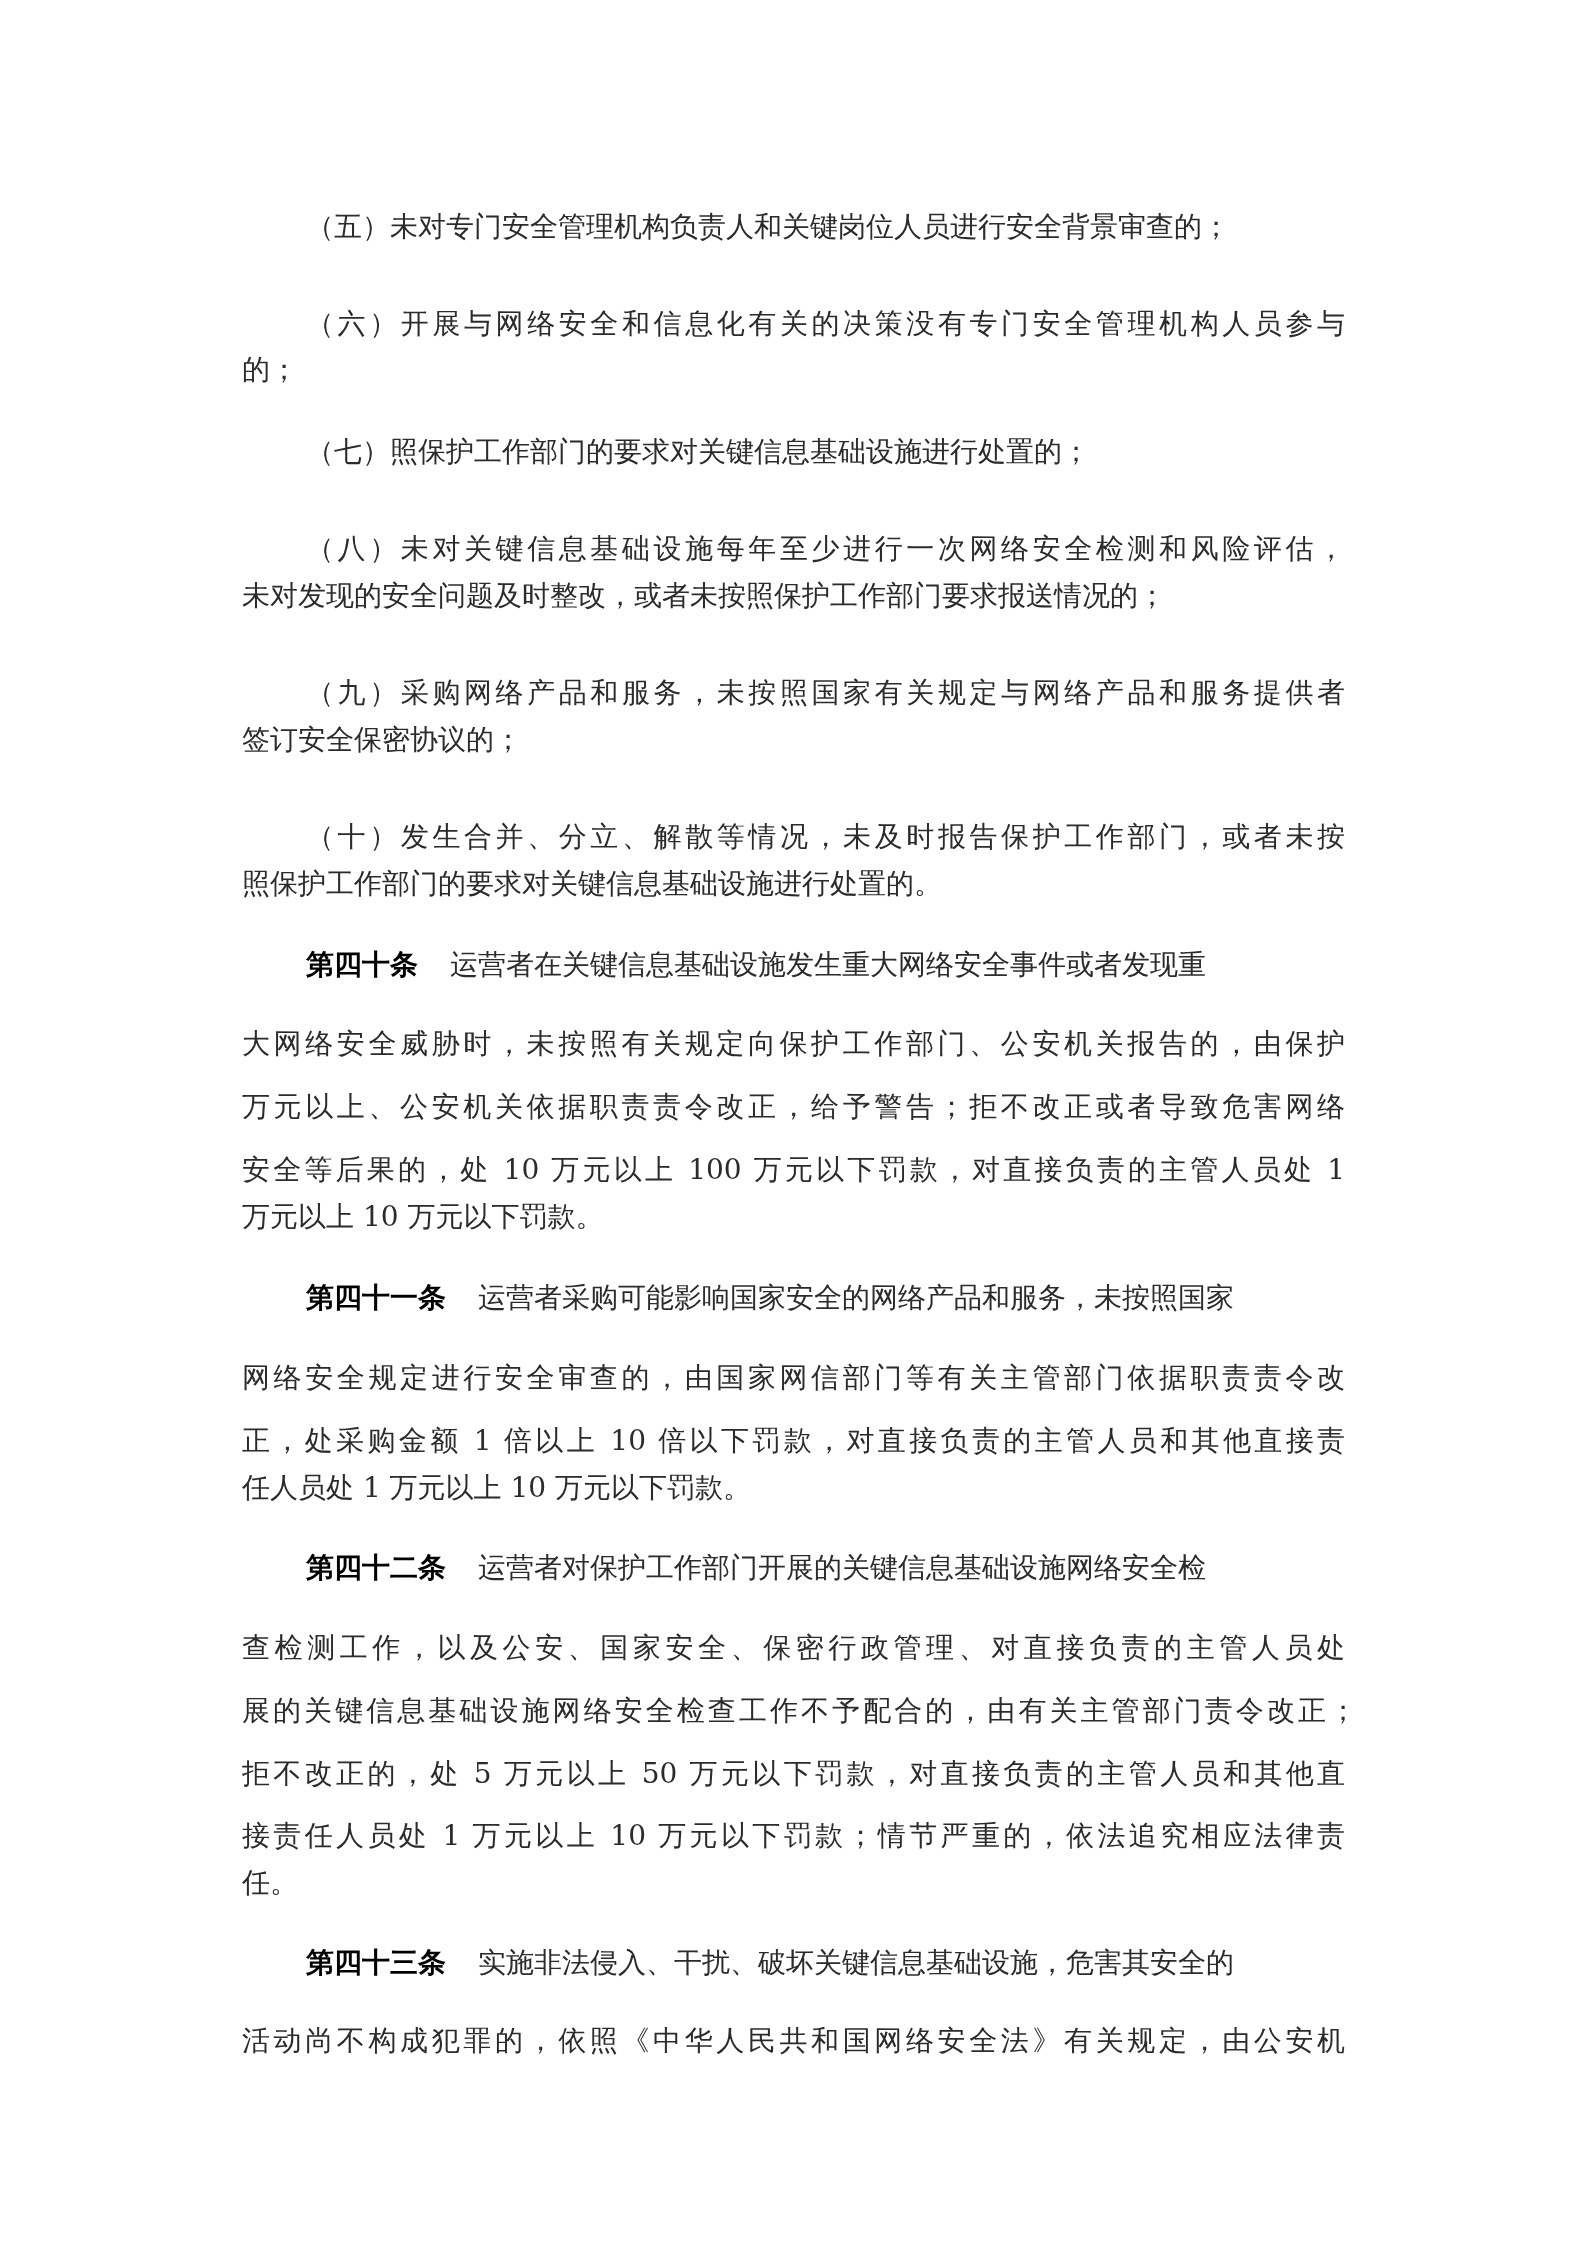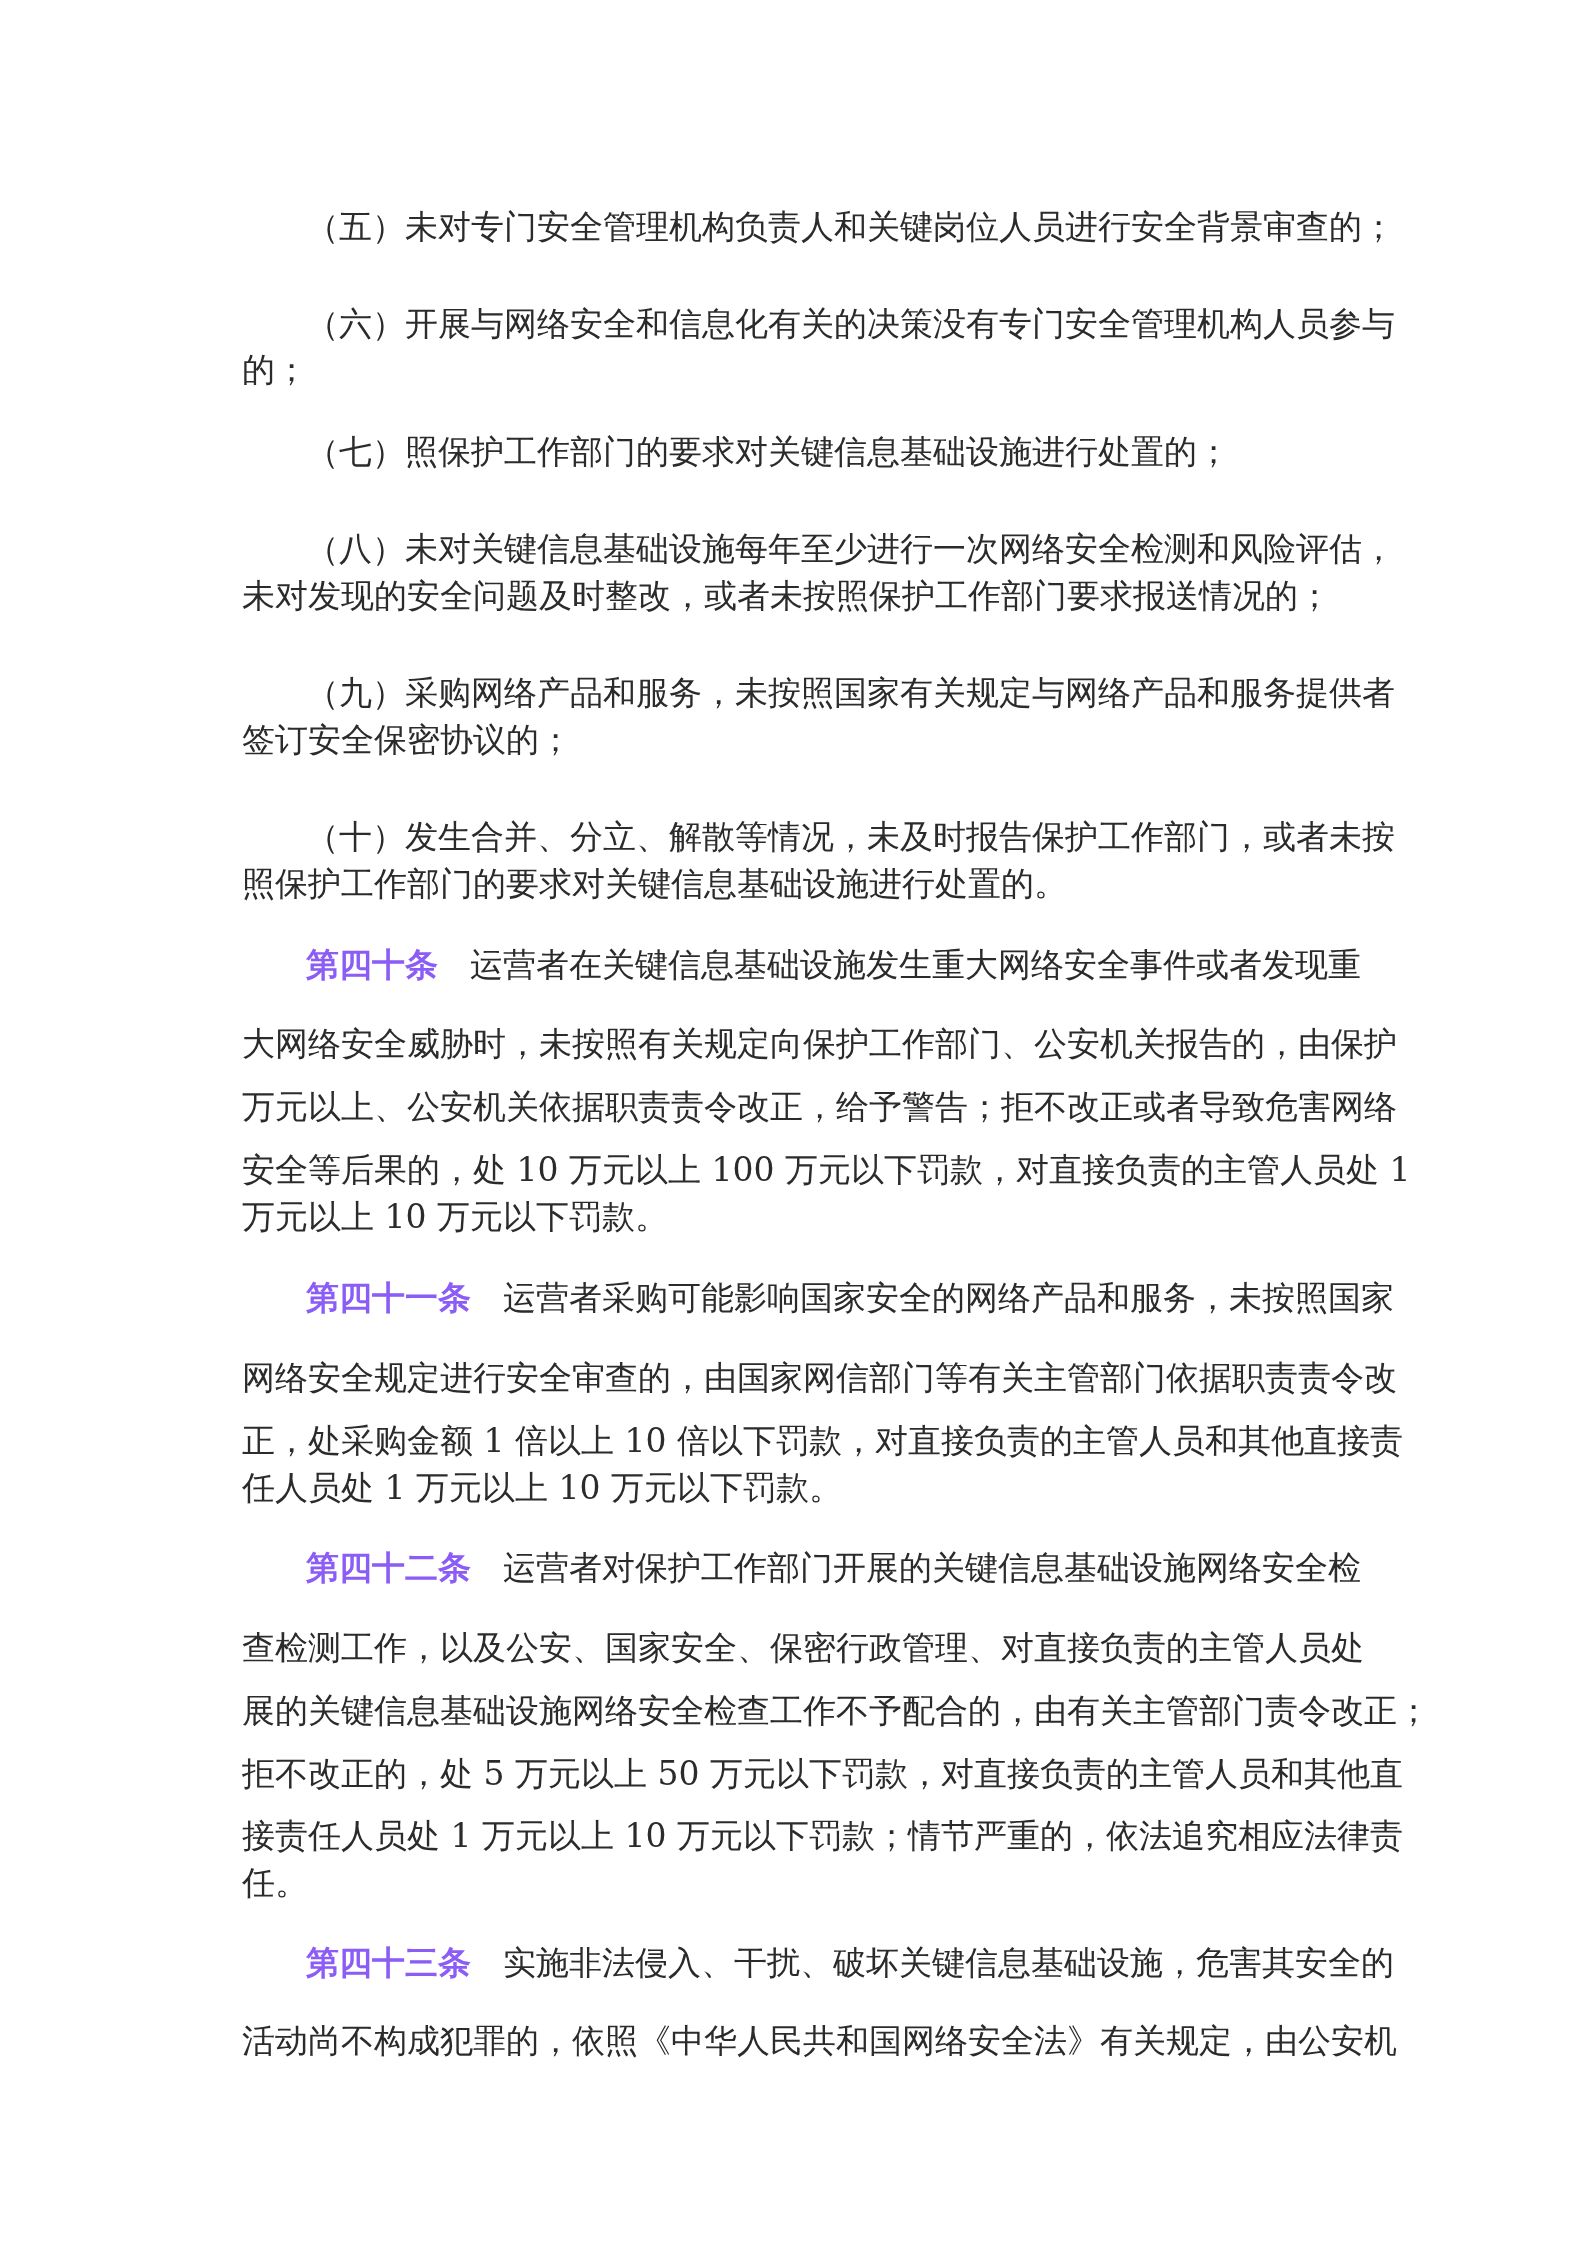--- a/index.html
+++ b/index.html
@@ -1,23 +1,23 @@
 <!DOCTYPE html>
 <html><head>
 <meta charset="utf-8">
 <style>
   html, body { margin: 0; padding: 0; background: #ffffff; }
   body { width: 1586px; height: 2244px; position: relative; overflow: hidden;
          font-family: "DejaVu Serif", "Liberation Serif", serif; color: #2b2b2b; }
   .page { position: absolute; left: 0; top: 0; width: 1586px; height: 2244px; background: #fff; }
   .line { position: absolute; left: 242px; width: 1103px; height: 40px; line-height: 40px;
-          font-size: 33px; white-space: nowrap; letter-spacing: 0px; }
+          font-size: 28px; white-space: nowrap; letter-spacing: 0px; }
   .line.indent { left: 306px; width: 1039px; }
   .line.just { text-align: justify; text-align-last: justify; margin-top: 16px; }
-  .heading { font-weight: bold; color: #8b5cf6; margin-right: 32px; }
+  .heading { font-weight: bold; color: #000000; margin-right: 32px; }
 </style>
 </head>
 <body>
 
 <div class="page">
 
   <div class="line indent" style="top:207px">（五）未对专门安全管理机构负责人和关键岗位人员进行安全背景审查的；</div>
 
   <div class="line indent just" style="top:288px">（六）开展与网络安全和信息化有关的决策没有专门安全管理机构人员参与</div>
   <div class="line" style="top:350px">的；</div>

